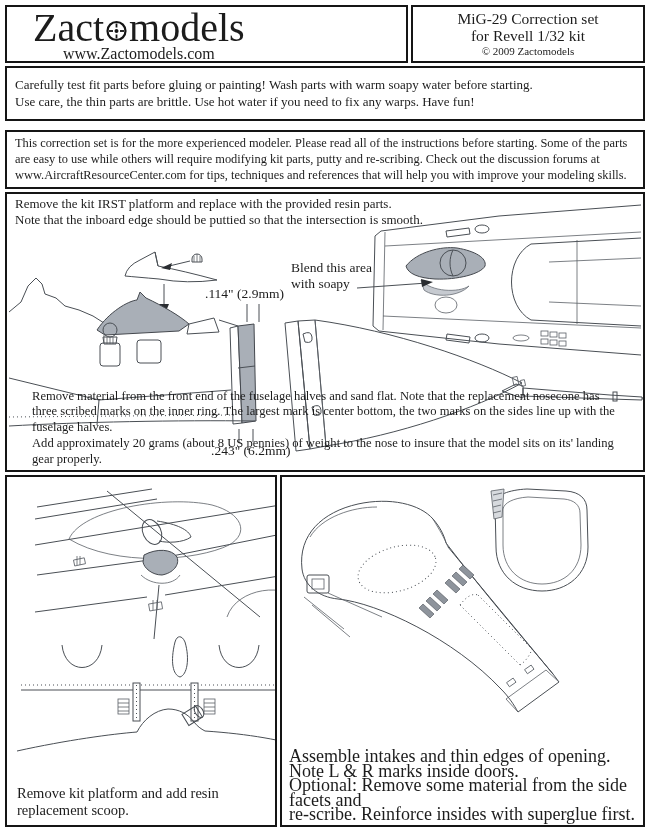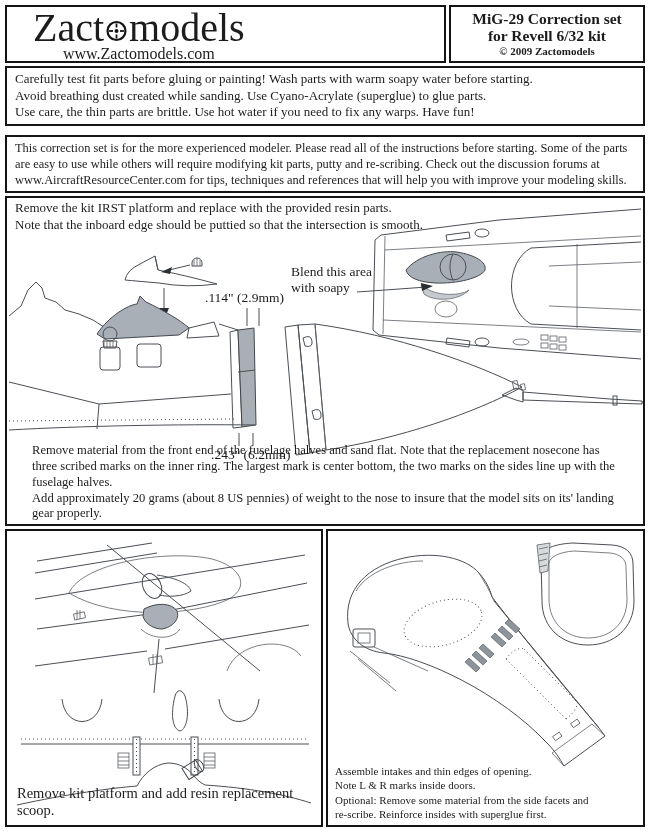--- a/index.html
+++ b/index.html
@@ -9,41 +9,41 @@
     box-sizing:border-box;padding:5px;display:flex;flex-direction:column;gap:3px;
   }
   .box{border:2px solid #151515;background:#fff;box-sizing:border-box;}
   
   .hdr-row{display:flex;gap:3px;height:58px;flex:0 0 auto;}
   .hdr-left{flex:1;display:flex;flex-direction:column;align-items:flex-start;padding-left:26px;overflow:hidden;}
   .logo-wrap{display:flex;flex-direction:column;align-items:center;}
   .logo{font-size:40px;line-height:40px;margin-top:1px;letter-spacing:0px;display:flex;align-items:baseline;white-space:nowrap;}
   .logo .roundel{position:relative;top:2px;margin:0 1px;}
   .site{font-size:16px;line-height:12px;}
-  .hdr-right{width:196px;display:flex;flex-direction:column;align-items:center;justify-content:center;text-align:center;font-weight:bold;}
+  .hdr-right{width:234px;display:flex;flex-direction:column;align-items:center;justify-content:center;text-align:center;}
   .hdr-right .t1,.hdr-right .t2{font-size:15.5px;line-height:17px;}
   .hdr-right .cp{font-size:11px;line-height:13px;margin-top:1px;}
   
-  .note-box{padding:3px 8px;font-size:13px;line-height:16.5px;flex:0 0 auto;}
+  .note-box{padding:9px 8px;font-size:13px;line-height:16.5px;flex:0 0 auto;}
   .note-box .ln{white-space:nowrap;overflow:hidden;}
   .intro-box{padding:3px 8px;font-size:12.4px;line-height:16.2px;flex:0 0 auto;min-height:52px;margin-top:6px;}
   
-  .irst-box{position:relative;height:330px;flex:0 0 auto;overflow:hidden;}
+  .irst-box{position:relative;height:280px;flex:0 0 auto;overflow:hidden;}
   .irst-top{padding:2px 8px;font-size:13px;line-height:16.5px;}
   .irst-bottom{position:absolute;left:0;right:0;bottom:2px;padding:0 25px;font-size:12.6px;line-height:15.8px;}
   .dim-label{position:absolute;font-size:13.5px;white-space:nowrap;}
   .blend-label{position:absolute;font-size:13.5px;line-height:16px;white-space:nowrap;}
   .abs-svg{position:absolute;}
   
   .bottom-row{flex:1;display:flex;gap:3px;min-height:0;}
   .panel{position:relative;overflow:hidden;}
-  .panel-left{width:318px;flex:0 0 auto;}
+  .panel-left{width:272px;flex:0 0 auto;}
   .panel-right{flex:1;}
   .caption-left{position:absolute;left:10px;bottom:6px;font-size:14.5px;line-height:17px;}
-  .caption-right{position:absolute;left:7px;bottom:3px;font-size:11px;line-height:14.6px;}
+  .caption-right{position:absolute;left:7px;bottom:3px;font-size:18px;line-height:14.6px;}
   svg{display:block;}
   .ink{stroke:#4a4f55;fill:none;stroke-width:1;}
   .ink2{stroke:#5a5f66;fill:none;stroke-width:0.8;}
   .shade{fill:#a9afb7;stroke:#44484e;stroke-width:1;}
   .shade2{fill:#c6cad0;stroke:#6a6f76;stroke-width:0.8;}
   .dark{fill:#2a2d31;}
   .dotted{stroke:#4a4f55;fill:none;stroke-width:1;stroke-dasharray:1,3;}
 </style>
 </head>
 <body>
@@ -65,28 +65,27 @@
             <circle cx="11.5" cy="14" r="2" fill="#151515"></circle>
           </svg>
             </span>
             <span>models</span>
           </div>
         <div class="site">www.Zactomodels.com</div>
       </div>
     </div>
     <div class="box hdr-right">
       <div class="t1">MiG-29 Correction set</div>
-      <div class="t2">for Revell 6/32 kit</div>
+      <div class="t2">for Revell 1/32 kit</div>
       <div class="cp">© 2009 Zactomodels</div>
     </div>
   </div>
 
   <div class="box note-box">
     <div class="ln">Carefully test fit parts before gluing or painting! Wash parts with warm soapy water before starting.</div>
-    <div class="ln">Avoid breathing dust created while sanding. Use Cyano-Acrylate (superglue) to glue parts.</div>
     <div class="ln">Use care, the thin parts are brittle. Use hot water if you need to fix any warps. Have fun!</div>
   </div>
 
   <div class="box intro-box">
     <span>This correction set is for the more experienced modeler. Please read all of the instructions before starting. Some of the parts are easy to use while others will require modifying kit parts, putty and re-scribing. Check out the discussion forums at www.AircraftResourceCenter.com for tips, techniques and references that will help you with improve your modeling skills.</span>
   </div>
 
   <div class="box irst-box">
     <div class="irst-top">
       <div>Remove the kit IRST platform and replace with the provided resin parts.</div>

